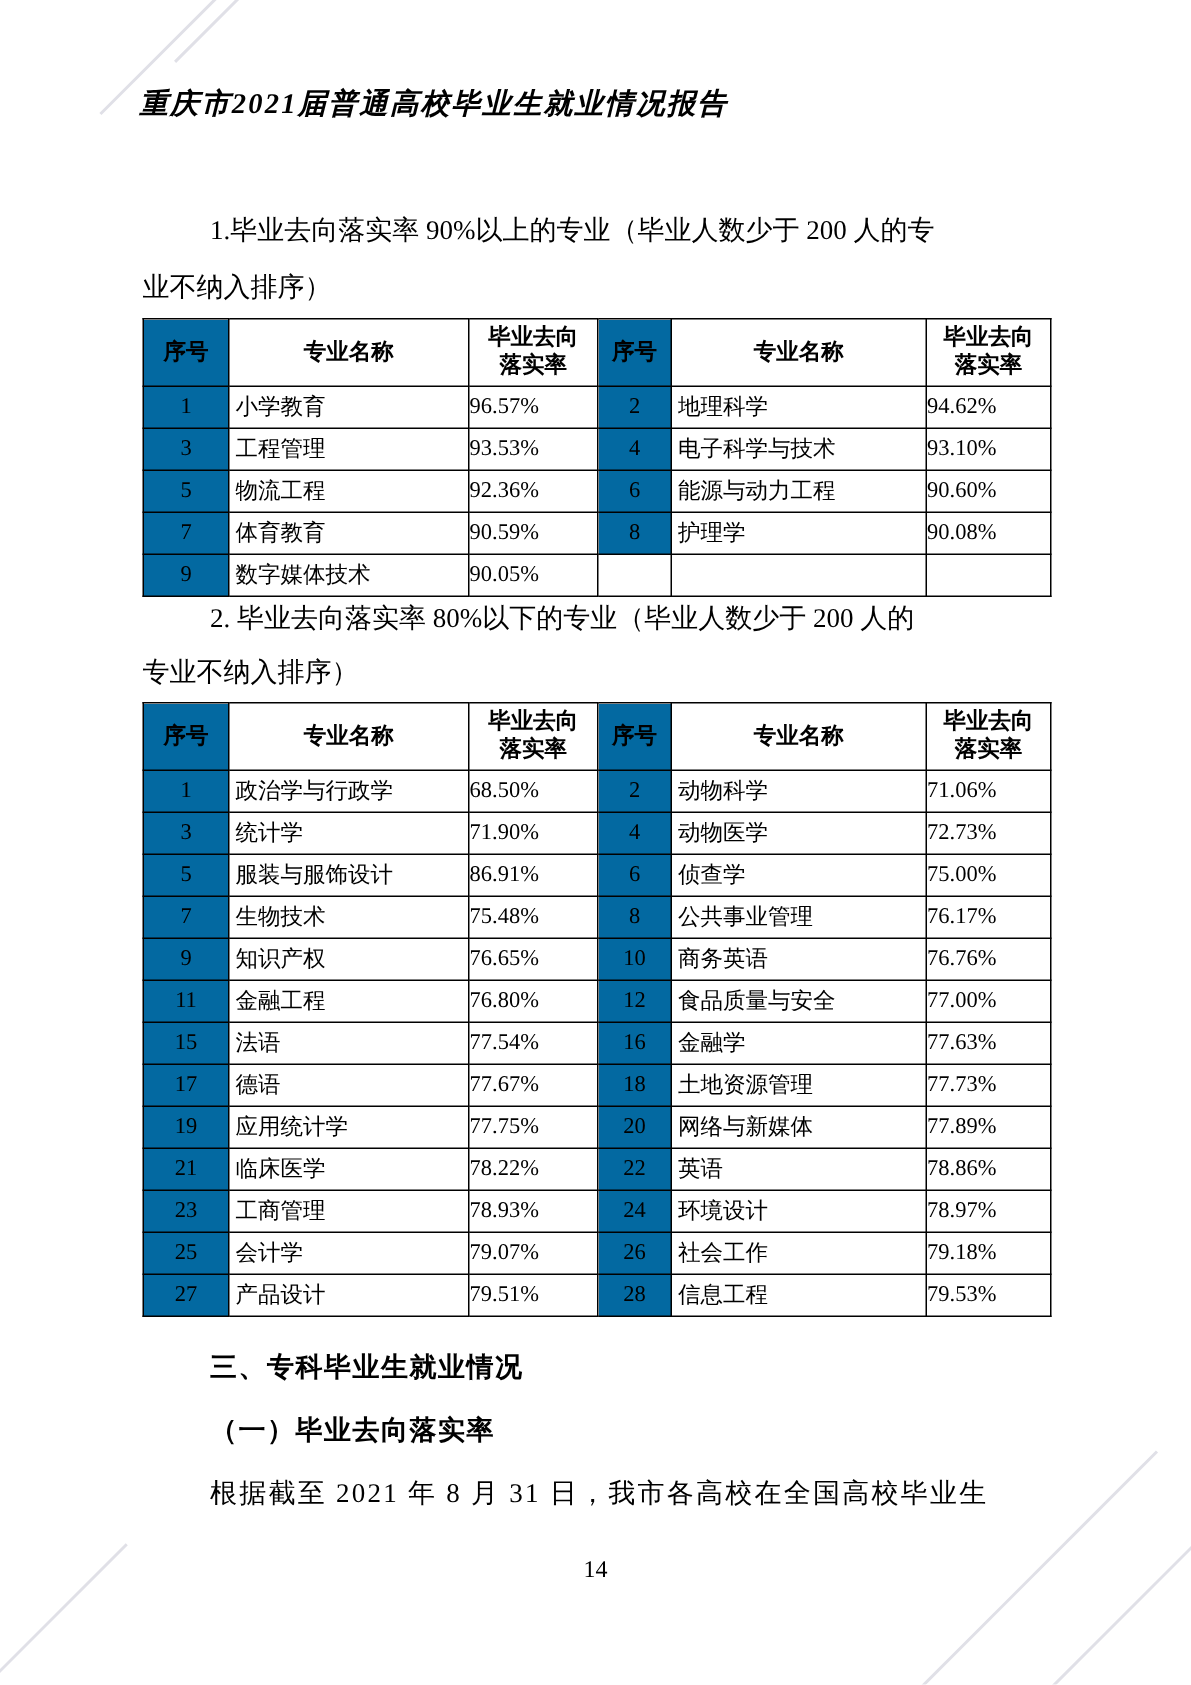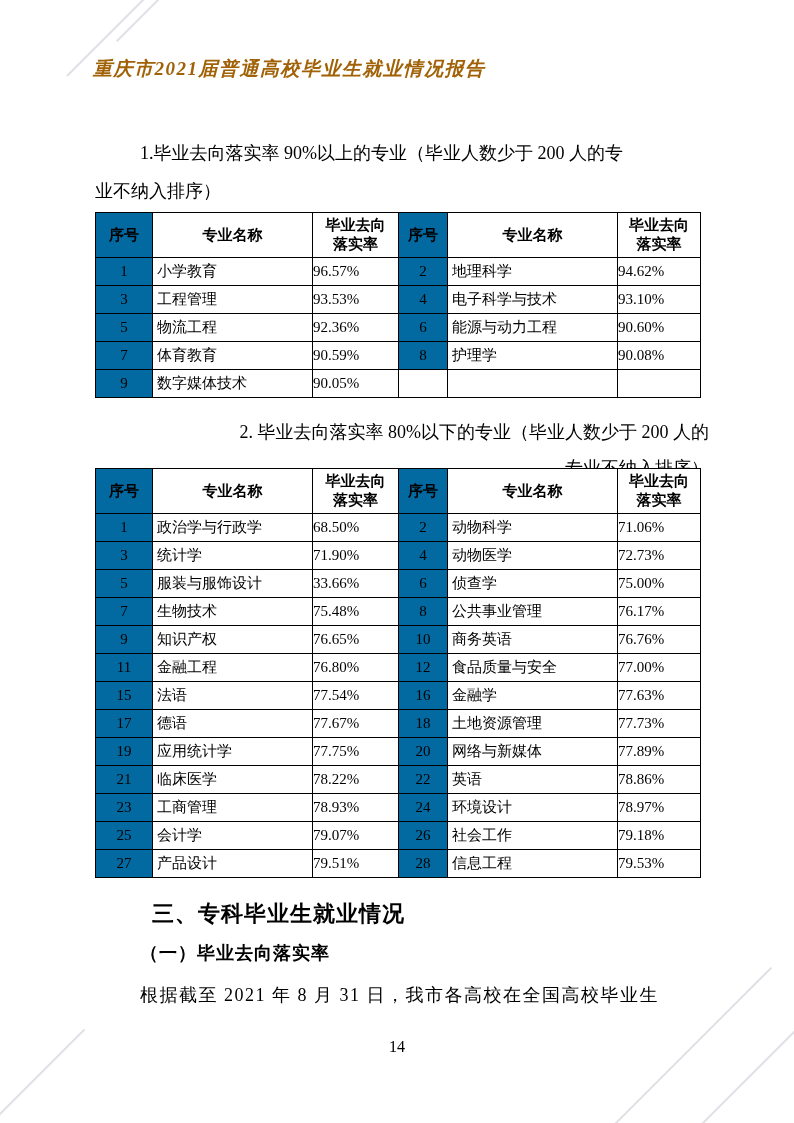--- a/index.html
+++ b/index.html
@@ -3,44 +3,43 @@
 <meta charset="utf-8">
 <style>
   html,body{margin:0;padding:0;}
   body{
     width:794px;height:1123px;background:#ffffff;position:relative;overflow:hidden;
     font-family:"Liberation Serif","DejaVu Serif",serif;color:#000;
   }
   .abs{position:absolute;}
   .report-header{
     left:93px;top:56px;font-size:19px;font-weight:bold;font-style:italic;
-    color:#a16207;letter-spacing:1.5px;
+    color:#000000;letter-spacing:1.5px;
     font-family:"Liberation Serif","DejaVu Serif",serif;
   }
   .sec-title{left:95px;width:614px;font-size:18px;line-height:38px;}
   .line-indent{text-indent:45px;}
   .doc-table{
     position:absolute;left:95px;width:605px;border-collapse:collapse;
     table-layout:fixed;font-size:15px;background:#fff;
   }
   .doc-table th,.doc-table td{border:1px solid #000;overflow:hidden;}
   .doc-table th{
     height:44px;font-weight:bold;text-align:center;vertical-align:middle;
     white-space:pre-line;line-height:1.25;padding:0;
   }
   .doc-table td{height:27px;vertical-align:middle;padding:0;}
   .c-idx{background:#0369a1;text-align:center;}
   td.c-idx.empty{background:#ffffff;}
   .c-name{text-align:left;padding-left:9px;}
   td.c-name{padding-left:4px;}
   .c-rate{text-align:left;}
   .h3{
-    left:140px;top:899px;font-size:22px;font-weight:bold;letter-spacing:1px;
+    left:140px;top:899px;font-size:18px;font-weight:bold;letter-spacing:1px;
     font-family:"Liberation Sans","DejaVu Sans",sans-serif;
-    margin-left:12px;
   }
   .h4{left:140px;top:941px;font-size:18px;font-weight:bold;letter-spacing:1px;}
   .body-para{left:95px;top:983px;width:614px;font-size:18px;text-indent:45px;letter-spacing:1.5px;}
   .page-num{left:0;top:1038px;width:794px;text-align:center;font-size:16px;}
   .deco{position:absolute;height:2px;background:#e0e0e7;transform:rotate(-45deg);transform-origin:center;}
 </style>
 </head>
 <body>
 
 <div class="deco" style="left:45px;top:22px;width:150px;"></div>
@@ -114,21 +113,21 @@
         <td class="c-idx">9</td>
         <td class="c-name">数字媒体技术</td>
         <td class="c-rate">90.05%</td>
         <td class="c-idx empty"></td>
         <td class="c-name empty"></td>
         <td class="c-rate empty"></td>
       </tr>
     </tbody>
 </table>
 
-<div class="abs sec-title" style="top:414px;line-height:36px;text-align:right;">
+<div class="abs sec-title" style="top:394px;line-height:36px;">
   <div class="line-indent">2. 毕业去向落实率 80%以下的专业（毕业人数少于 200 人的</div>
   <div>专业不纳入排序）</div>
 </div>
 
 <table class="doc-table" style="top:468px;">
   <colgroup>
     <col style="width:57px">
       <col style="width:160px">
       <col style="width:86px">
     <col style="width:49px">
@@ -160,21 +159,21 @@
         <td class="c-idx">3</td>
         <td class="c-name">统计学</td>
         <td class="c-rate">71.90%</td>
         <td class="c-idx">4</td>
         <td class="c-name">动物医学</td>
         <td class="c-rate">72.73%</td>
       </tr>
       <tr>
         <td class="c-idx">5</td>
         <td class="c-name">服装与服饰设计</td>
-        <td class="c-rate">33.66%</td>
+        <td class="c-rate">86.91%</td>
         <td class="c-idx">6</td>
         <td class="c-name">侦查学</td>
         <td class="c-rate">75.00%</td>
       </tr>
       <tr>
         <td class="c-idx">7</td>
         <td class="c-name">生物技术</td>
         <td class="c-rate">75.48%</td>
         <td class="c-idx">8</td>
         <td class="c-name">公共事业管理</td>

